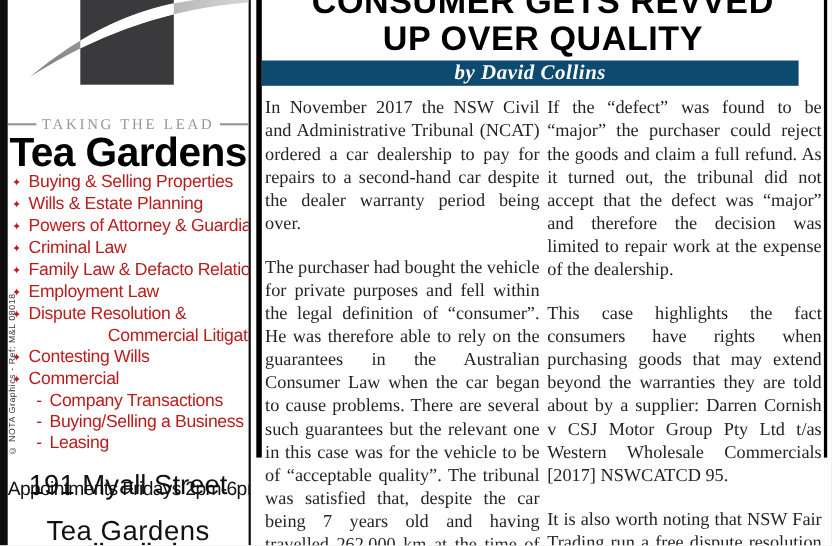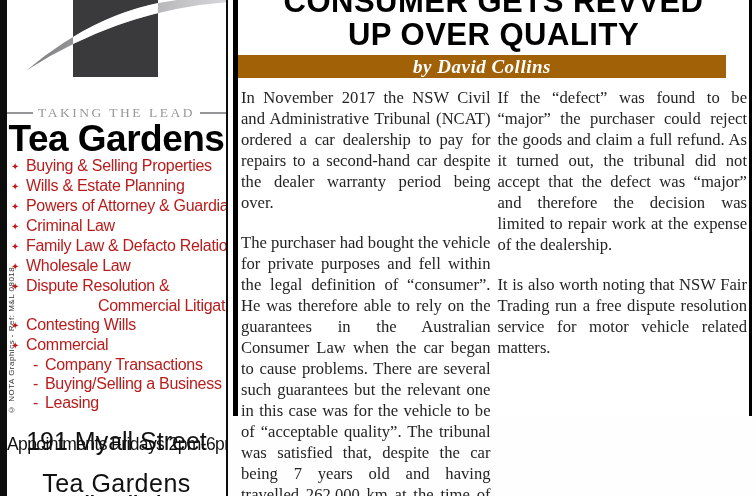--- a/index.html
+++ b/index.html
@@ -37,21 +37,21 @@
   .addr1{position:absolute;left:0;top:427px;width:100%;text-align:center;font-size:25px;}
   .addr2{position:absolute;left:0;top:469px;width:100%;text-align:center;font-size:25px;letter-spacing:0.5px;}
   .website{position:absolute;left:0;top:491px;width:100%;text-align:center;
            font-size:19px;font-weight:bold;white-space:nowrap;}
 
   
   .article{position:absolute;left:233px;top:0;width:511px;height:416px;
            border-left:5px solid #000;border-right:3px solid #000;background:#fff;}
   .headline{margin-top:-15px;text-align:center;font-size:31px;line-height:33px;
             font-weight:900;letter-spacing:0.5px;color:#000;white-space:nowrap;}
-  .byline-bar{margin:4px 23px 0 0;height:23px;background:#a16207;display:flex;
+  .byline-bar{margin:4px 23px 0 0;height:23px;background:#0c4a6e;display:flex;
               align-items:center;justify-content:center;}
   .byline{color:#fff;font-family:"Liberation Serif",serif;font-style:italic;
           font-weight:bold;font-size:19px;letter-spacing:0.5px;}
   .cols{display:flex;gap:7px;padding:9px 2px 0 3px;}
   .col{flex:1;font-family:"Liberation Serif",serif;font-size:16.6px;line-height:21px;
        color:#242424;text-align:justify;}
   .col p{margin:0 0 19px 0;}
 </style>
 </head>
 <body>
@@ -89,21 +89,21 @@
     </div>
 
     <div class="office-title">Tea Gardens</div>
 
     <div class="svc-list">
         <div class="svc-item"><span class="svc-bullet">✦</span><span>Buying &amp; Selling Properties</span></div>
         <div class="svc-item"><span class="svc-bullet">✦</span><span>Wills &amp; Estate Planning</span></div>
         <div class="svc-item"><span class="svc-bullet">✦</span><span>Powers of Attorney &amp; Guardianship</span></div>
         <div class="svc-item"><span class="svc-bullet">✦</span><span>Criminal Law</span></div>
         <div class="svc-item"><span class="svc-bullet">✦</span><span>Family Law &amp; Defacto Relations</span></div>
-        <div class="svc-item"><span class="svc-bullet">✦</span><span>Wholesale Law</span></div>
+        <div class="svc-item"><span class="svc-bullet">✦</span><span>Employment Law</span></div>
         <div class="svc-item"><span class="svc-bullet">✦</span><span>Dispute Resolution &amp;</span></div>
         <div class="svc-cont">Commercial Litigation</div>
         <div class="svc-item"><span class="svc-bullet">✦</span><span>Contesting Wills</span></div>
         <div class="svc-item"><span class="svc-bullet">✦</span><span>Commercial</span></div>
         <div class="sub-item"><span class="sub-dash">-</span><span>Company Transactions</span></div>
         <div class="sub-item"><span class="sub-dash">-</span><span>Buying/Selling a Business</span></div>
         <div class="sub-item"><span class="sub-dash">-</span><span>Leasing</span></div>
       </div>
 
     <div class="appointments">Appointments Fridays 2pm-6pm</div>
@@ -120,18 +120,19 @@
     <div class="byline-bar">
       <span class="byline">by David Collins</span>
     </div>
     <div class="cols">
       <div class="col">
           <p>In November 2017 the NSW Civil and Administrative Tribunal (NCAT) ordered a car dealership to pay for repairs to a second-hand car despite the dealer warranty period being over.</p>
           <p>The purchaser had bought the vehicle for private purposes and fell within the legal definition of “consumer”.  He was therefore able to rely on the guarantees in the Australian Consumer Law when the car began to cause problems. There are several such guarantees but the relevant one in this case was for the vehicle to be of “acceptable quality”. The tribunal was satisfied that, despite the car being 7 years old and having travelled 262,000 km at the time of purchase, a problem with the brakes did amount to a defect with the vehicle.</p>
         </div>
       <div class="col">
           <p>If the “defect” was found to be “major” the purchaser could reject the goods and claim a full refund.  As it turned out, the tribunal did not accept that the defect was “major” and therefore the decision was limited to repair work at the expense of the dealership.</p>
+          <p>This case highlights the fact consumers have rights when purchasing goods that may extend beyond the warranties they are told about by a supplier: Darren Cornish v CSJ Motor Group Pty Ltd t/as Western Wholesale Commercials [2017] NSWCATCD 95.</p>
           <p>It is also worth noting that NSW Fair Trading run a free dispute resolution service for motor vehicle related matters.</p>
         </div>
     </div>
   </div>
 
 </div>
 
 </body></html>

